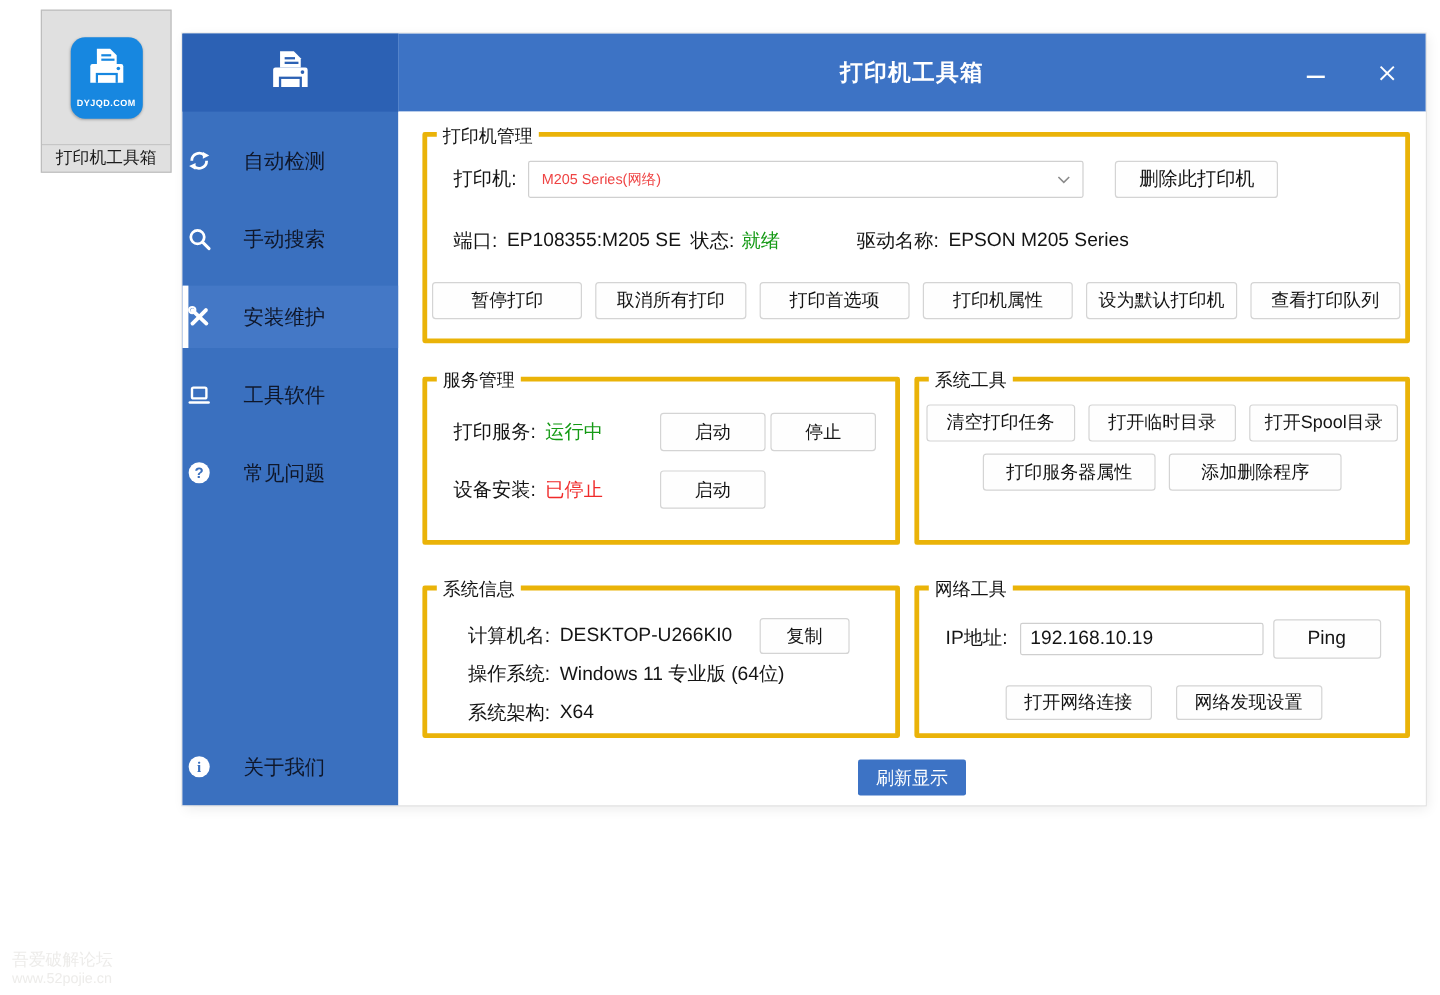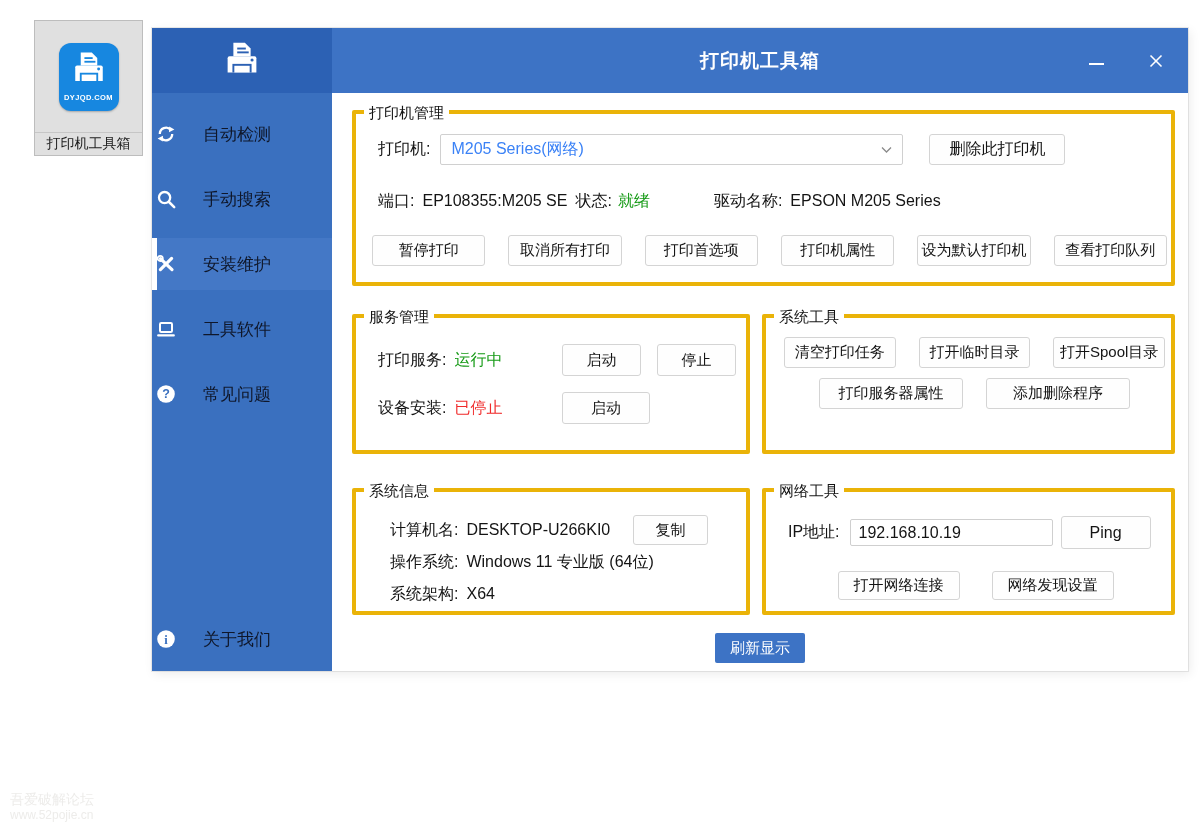--- a/index.html
+++ b/index.html
@@ -1,20 +1,20 @@
 <!DOCTYPE html>
 <html><head>
 <meta charset="utf-8">
 <style>
   * { margin:0; padding:0; box-sizing:border-box; }
   html,body { width:1200px; height:829px; background:#ffffff; font-family:"Liberation Sans", sans-serif; overflow:hidden; }
   body { position:relative; }
 
   
-  .desktop-tile { position:absolute; left:34px; top:20px; width:109px; height:136px;
+  .desktop-tile { position:absolute; left:34px; top:8px; width:109px; height:136px;
     background:#e0e0e0; border:1px solid #bdbdbd; cursor:pointer; }
   .tile-iconarea { height:112px; border-bottom:1px solid #c6c6c6; display:flex; align-items:center; justify-content:center; }
   .app-icon { width:60px; height:68px; background:#1787e0; border-radius:12px; display:flex; flex-direction:column; align-items:center; justify-content:flex-start; padding-top:5px; box-shadow:0 1px 2px rgba(0,0,0,.25); }
   .app-icon svg { width:44px; height:44px; }
   .app-badge { color:#fff; font-size:7.5px; font-weight:bold; letter-spacing:.4px; margin-top:1px; }
   .tile-label { height:22px; display:flex; align-items:center; justify-content:center; font-size:14px; color:#1b1b1b; }
 
   
   .watermark { position:absolute; left:10px; bottom:6px; color:#edecea; line-height:1.25; user-select:none; }
   .watermark .wm1 { font-size:14px; }
@@ -51,28 +51,28 @@
   .content { flex:1; background:#fff; padding:17px 13px 0 20px; position:relative; }
 
   .group { border:4px solid #eab308; border-radius:2px; position:relative; background:#fff; }
   .group-title { position:absolute; top:-10px; left:8px; background:#fff; padding:0 5px; font-size:15px; color:#141414; }
 
   .row { display:flex; align-items:center; }
   .lbl { font-size:16px; color:#141414; white-space:nowrap; }
   .val { font-size:16px; color:#141414; white-space:nowrap; }
 
   .btn { background:#fefefe; border:1px solid #d4d4d4; border-radius:3px; font-size:15px; color:#141414;
-    height:31px; display:flex; align-items:center; justify-content:center; cursor:pointer; font-family:inherit; white-space:nowrap;margin-left:12px; }
+    height:31px; display:flex; align-items:center; justify-content:center; cursor:pointer; font-family:inherit; white-space:nowrap; }
 
   
   .g-printer { height:176px; padding:0 4px; }
   .pm-row1 { margin-top:20px; padding-left:18px; }
   .combobox { width:463px; height:31px; border:1px solid #d0d0d0; border-radius:2px; background:#fff;
     display:flex; align-items:center; padding:0 10px; margin-left:10px; cursor:pointer; }
-  .combobox .combo-text { flex:1; font-size:16px; color:#3b82f6; }
+  .combobox .combo-text { flex:1; font-size:12px; color:#ef4444; }
   .pm-del { width:136px; margin-left:26px; font-size:16px; }
   .pm-row2 { margin-top:26px; padding-left:18px; height:20px; }
   .pm-row3 { margin-top:24px; gap:11px; }
   .pm-row3 .btn { flex:1; }
 
   
   .two-col { display:flex; gap:12px; }
   .mid-row { margin-top:28px; }
   .bot-row { margin-top:34px; }
   .g-service { width:398px; height:140px; padding:26px 10px 0 22px; }

